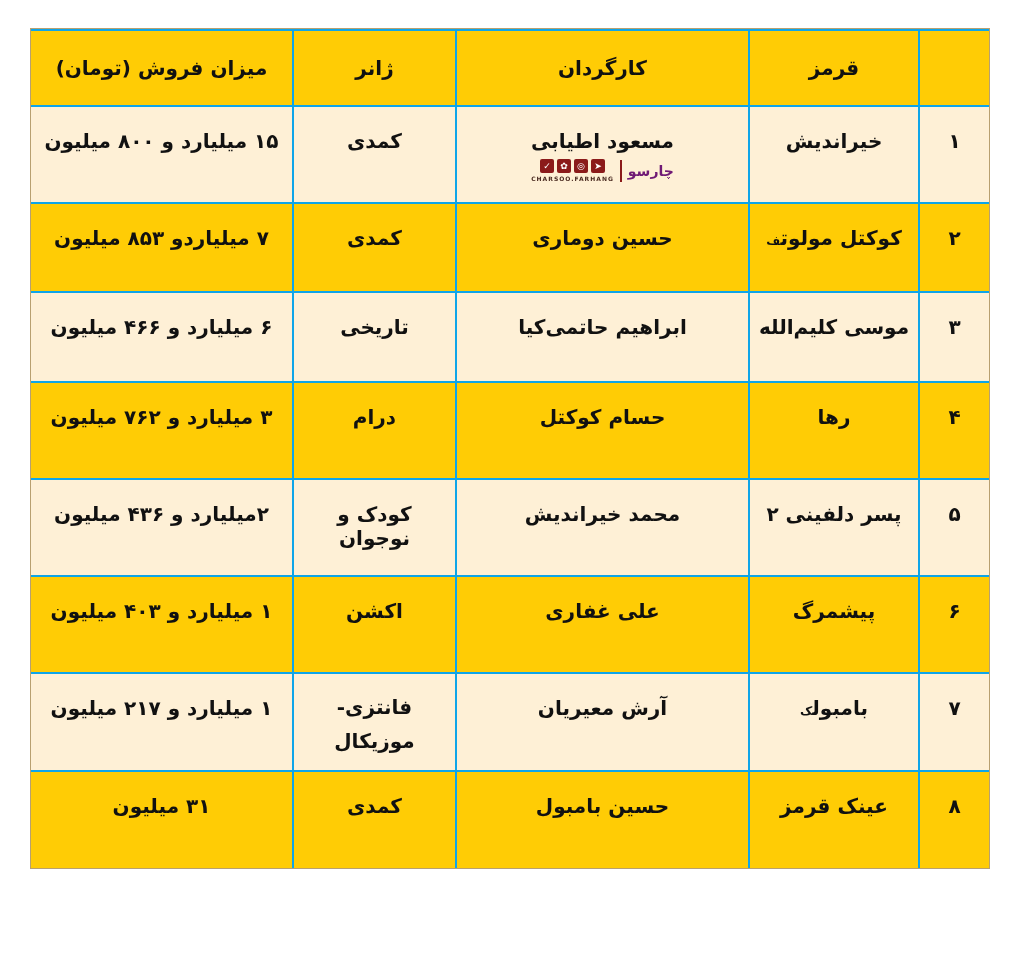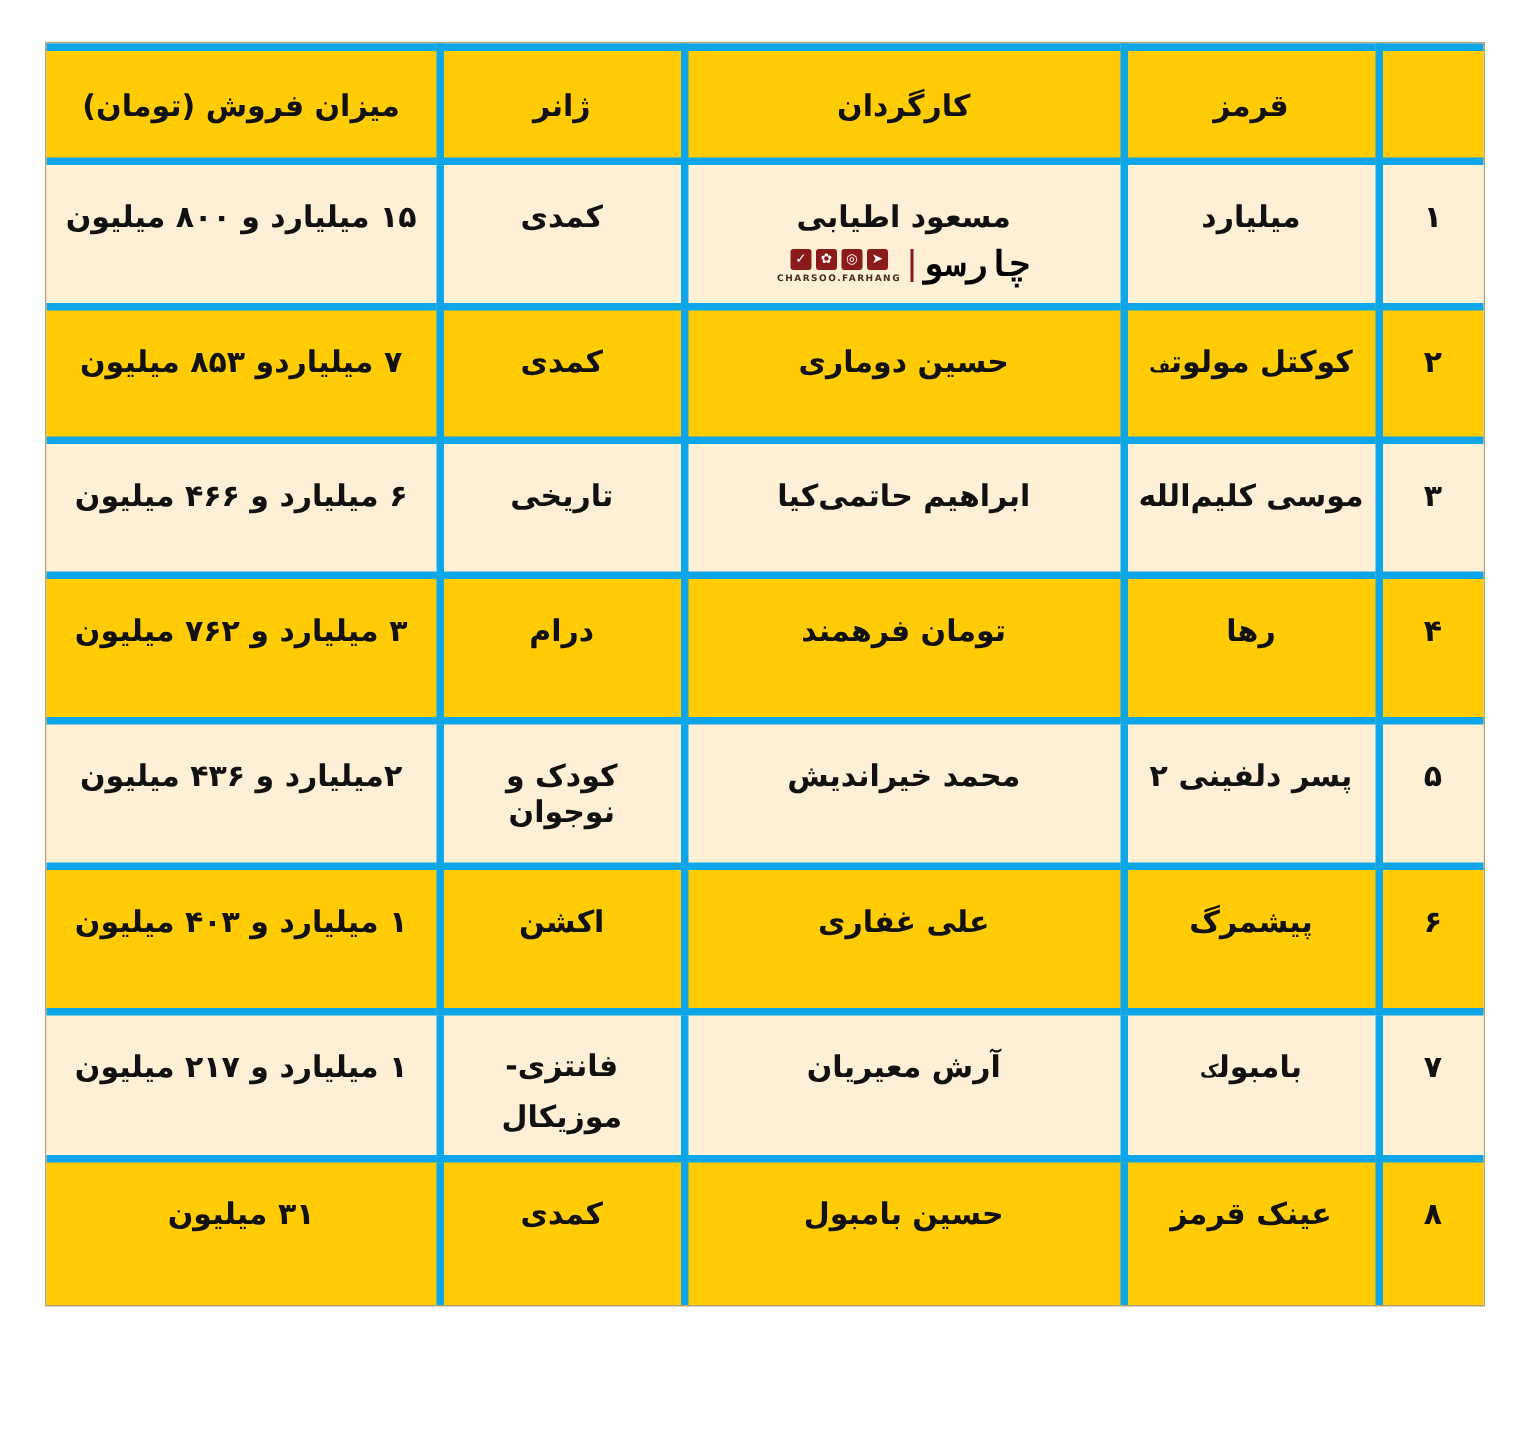--- a/index.html
+++ b/index.html
@@ -20,21 +20,21 @@
   }
   .title-text {
     color: #ffffff; font-weight: bold; font-size: 25px;
     direction: rtl; letter-spacing: 0;
   }
   table {
     border-collapse: collapse; width: 958px; table-layout: fixed;
     direction: rtl;
   }
   td, th {
-    border: 5px solid #0ea5e9; box-sizing: border-box;
+    border: 2px solid #0ea5e9; box-sizing: border-box;
     text-align: center; vertical-align: middle;
     font-weight: bold; color: #111111; font-size: 20px;
     padding: 0 6px;
     direction: rtl;
   }
   tr { }
   .r-head { height: 76px; background: #FFCC05; }
   .r-yellow { background: #FFCC05; }
   .r-cream { background: #FEF0D6; }
   td.cell-top { vertical-align: top; padding-top: 22px; }
@@ -49,21 +49,21 @@
   }
   .wm-icons { display: flex; flex-direction: column; align-items: center; }
   .wm-row { display: flex; gap: 3px; }
   .wm-ico {
     width: 14px; height: 14px; background: #8B1A1A; border-radius: 2px;
     color: #fff; font-size: 9px; line-height: 14px; text-align: center;
     font-weight: bold;
   }
   .wm-text { font-size: 6px; letter-spacing: 1px; color: #4a2a20; margin-top: 2px; font-weight: bold; }
   .wm-sep { width: 2px; height: 22px; background: #8B1A1A; }
-  .wm-logo { color: #000000; font-size: 24px; font-weight: bold; direction: rtl; font-family: Liberation Mono, monospace; }
+  .wm-logo { color: #701a75; font-size: 14px; font-weight: bold; direction: rtl; }
 </style>
 </head>
 <body>
 
 <div class="sheet">
 
   <table>
     <colgroup>
       <col style="width:70px">
       <col style="width:170px">
@@ -75,21 +75,21 @@
         <tr class="r-head">
       <th></th>
       <th>قرمز</th>
       <th>کارگردان</th>
       <th>ژانر</th>
       <th>میزان فروش (تومان)</th>
     </tr>
 
     <tr class="r-cream" style="height:97px">
       <td class="cell-top">۱</td>
-      <td class="cell-top"><span>میلیارد</span></td>
+      <td class="cell-top"><span>خیراندیش</span></td>
       <td class="cell-top">
         <div>مسعود اطیابی</div>
         <div class="watermark">
           <div class="wm-icons">
             <div class="wm-row">
               <span class="wm-ico">✓</span>
               <span class="wm-ico">✿</span>
               <span class="wm-ico">◎</span>
               <span class="wm-ico">➤</span>
             </div>
@@ -115,21 +115,21 @@
       <td class="cell-top">۳</td>
       <td class="cell-top"><span>موسی کلیم‌الله</span></td>
       <td class="cell-top">ابراهیم حاتمی‌کیا</td>
       <td class="cell-top">تاریخی</td>
       <td class="cell-top">۶ میلیارد و ۴۶۶ میلیون</td>
     </tr>
 
     <tr class="r-yellow" style="height:97px">
       <td class="cell-top">۴</td>
       <td class="cell-top"><span>رها</span></td>
-      <td class="cell-top">تومان فرهمند</td>
+      <td class="cell-top">حسام کوکتل</td>
       <td class="cell-top">درام</td>
       <td class="cell-top">۳ میلیارد و ۷۶۲ میلیون</td>
     </tr>
 
     <tr class="r-cream" style="height:97px">
       <td class="cell-top">۵</td>
       <td class="cell-top"><span>پسر دلفینی ۲</span></td>
       <td class="cell-top">محمد خیراندیش</td>
       <td class="cell-top">کودک و نوجوان</td>
       <td class="cell-top">۲میلیارد و ۴۳۶ میلیون</td>

